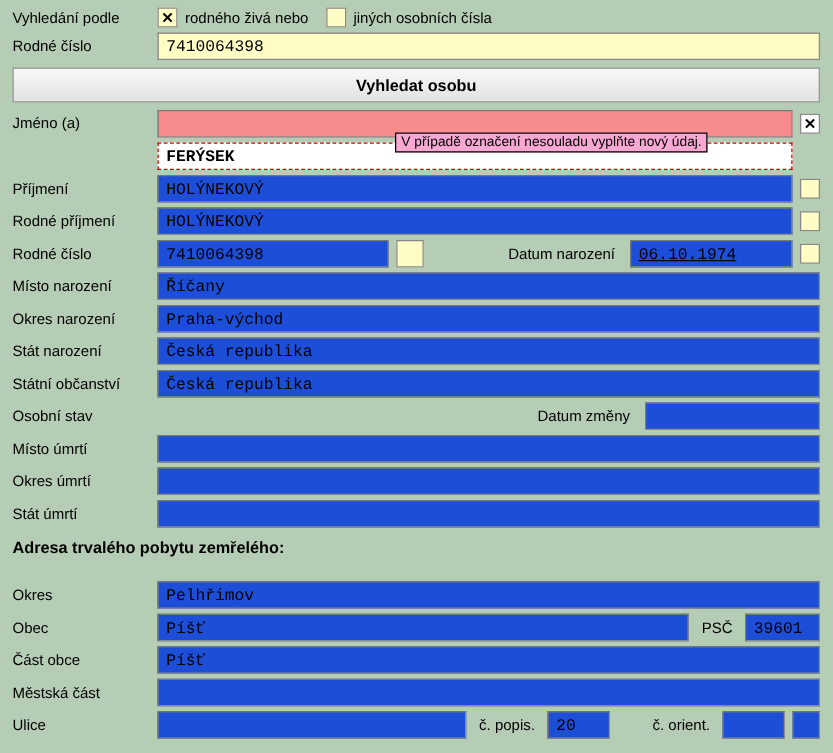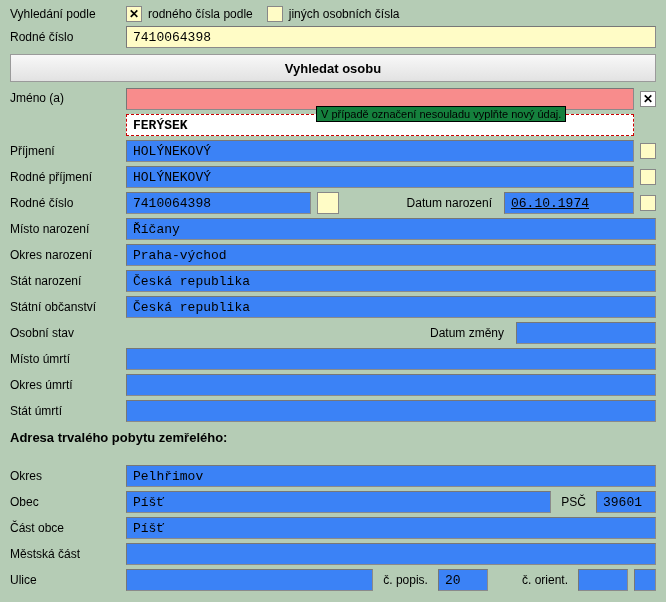--- a/index.html
+++ b/index.html
@@ -18,21 +18,21 @@
     display: flex;
     align-items: center;
     margin: 4px 0;
     gap: 6px;
   }
   .label {
     width: 110px;
     flex-shrink: 0;
   }
   .input {
-    background: #3b82f6;
+    background: #1d4ed8;
     border: 1px solid #8a8a8a;
     border-top-color: #777;
     border-left-color: #777;
     height: 22px;
     padding: 2px 6px;
     font-family: "Courier New", monospace;
     font-size: 13px;
     display: flex;
     align-items: center;
   }
@@ -71,21 +71,21 @@
     align-items:center;
     justify-content:center;
     font-weight: bold;
     font-family: Verdana, Arial, sans-serif;
     font-size: 13px;
     margin: 6px 0;
   }
   .flex1 { flex:1; min-width:0;}
   .ttip {
     position:absolute;
-    background:#15803d;
+    background:#f9a8d4;
     border:1px solid #000;
     padding:1px 4px;
     font-size:11px;
     white-space:nowrap;
     z-index:5;
   }
   .rel { position:relative; }
   .section-header {
     font-weight:bold;
     margin-top:8px;
@@ -98,21 +98,21 @@
   }
 </style>
 </head>
 <body>
 
 <div class="wrap">
 
   <div class="row">
     <div class="label">Vyhledání podle</div>
     <div class="cb-box yellow checked"></div>
-    <div style="margin-right:8px;">rodného čísla podle</div>
+    <div style="margin-right:8px;">rodného živá nebo</div>
     <div class="cb-box yellow"></div>
     <div>jiných osobních čísla</div>
   </div>
 
   <div class="row">
     <div class="label">Rodné číslo</div>
     <div class="input yellow flex1">7410064398</div>
   </div>
 
   <div class="btn-bar">

